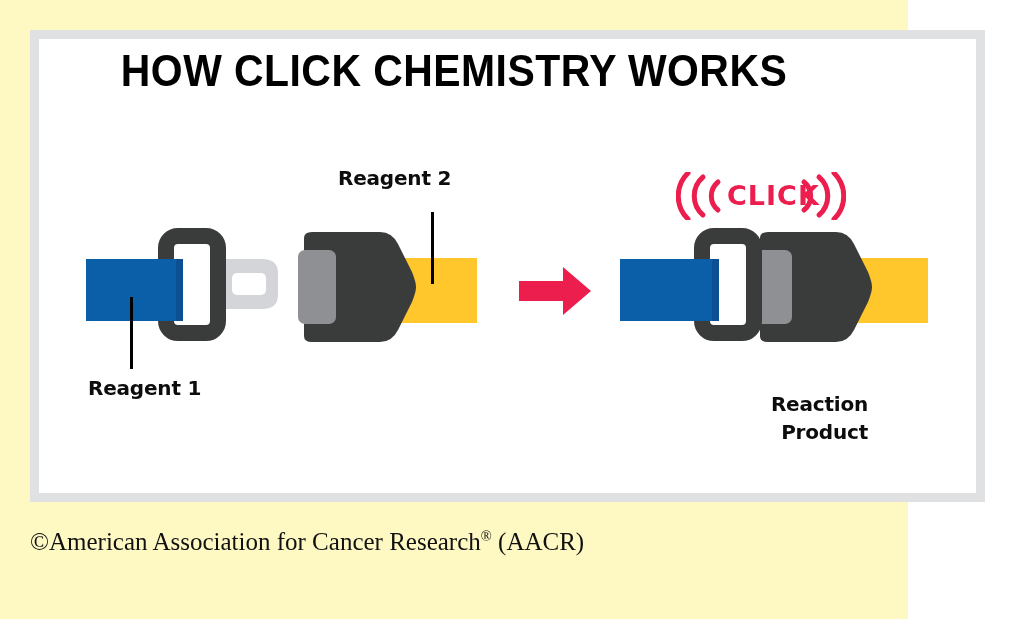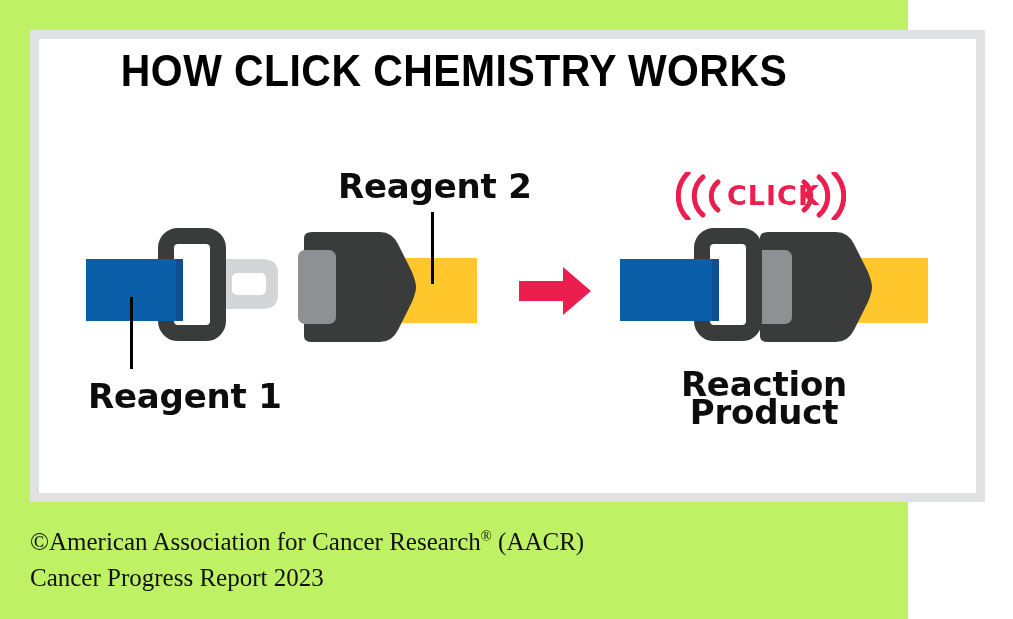--- a/index.html
+++ b/index.html
@@ -10,21 +10,21 @@
   body {
     width: 1013px;
     height: 619px;
     font-family: "Liberation Sans", sans-serif;
     overflow: hidden;
   }
   .page {
     position: relative;
     width: 908px;
     height: 619px;
-    background: #bef264;
+    background: #fef9c3;
   }
   
   .frame {
     position: absolute;
     left: 30px;
     top: 30px;
     width: 955px;
     height: 472px;
     border: 9px solid #e0e1e3;
     box-sizing: border-box;
@@ -79,25 +79,25 @@
     background: #8e9094;
     border-radius: 7px;
   }
 
   
   .label {
     position: absolute;
     font-family: "DejaVu Sans", "Liberation Sans", sans-serif;
     font-weight: bold;
     color: #0d0d0d;
-    font-size: 34px;
+    font-size: 20px;
     letter-spacing: -0.2px;
     white-space: nowrap;
   }
-  .label.center { text-align: center; }
+  .label.center { text-align: right; margin-top: 28px; }
   .leader {
     position: absolute;
     background: #000000;
     width: 3px;
   }
 
   
   .click-word {
     position: absolute;
     font-family: "DejaVu Sans", "Liberation Sans", sans-serif;
@@ -222,16 +222,15 @@
       <div class="label center" style="left:660px; top:364px; width:208px;">Reaction</div>
       <div class="label center" style="left:660px; top:392px; width:208px;">Product</div>
     </div>
 
   </div>
 
   <div class="caption">
     <div>
       <span>©American Association for Cancer Research</span><sup>®</sup><span> (AACR)</span>
     </div>
-    <div>Cancer Progress Report 2023</div>
   </div>
 
 </div>
 
 </body></html>

